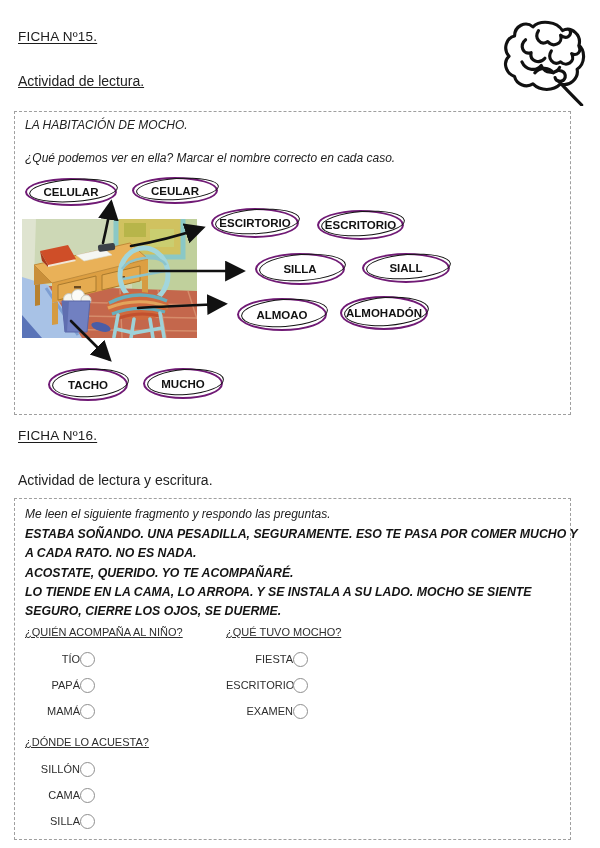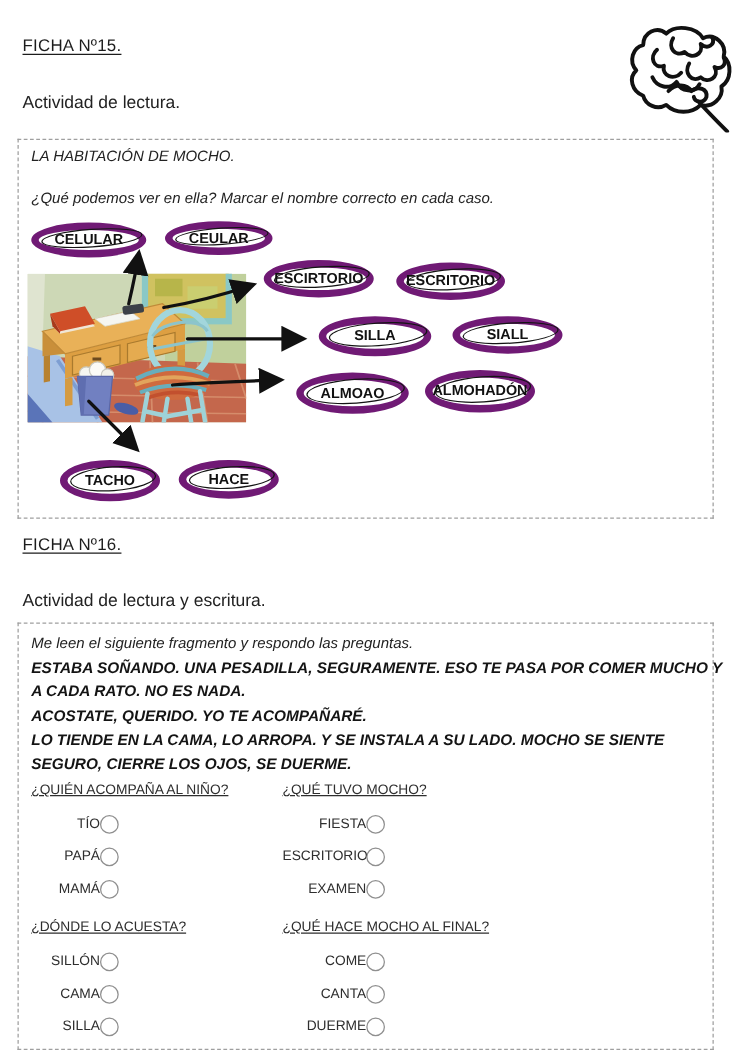--- a/index.html
+++ b/index.html
@@ -16,21 +16,21 @@
   .activity-subtitle { position:absolute; left:18px; font-size:14px; color:#222; }
 
   .dash-box { position:absolute; left:14px; width:555px; border:1px dashed #9f9f9f; background:#fff; }
   .box1 { top:111px; height:302px; }
   .box2 { top:498px; height:340px; }
 
   .it-line { position:absolute; font-style:italic; font-size:12px; color:#222; white-space:nowrap; }
 
   
   .oval {
-    position:absolute; border:6px solid #701a75; border-radius:50%;
+    position:absolute; border:2px solid #701a75; border-radius:50%;
     display:flex; align-items:center; justify-content:center;
     font-weight:bold; font-size:11.5px; color:#111; background:transparent;
     box-sizing:border-box; cursor:pointer;
   }
   .oval::before {
     content:""; position:absolute; top:-1px; left:2px; right:-3px; bottom:2px;
     border:1.5px solid #141414; border-radius:50%; transform:rotate(-4deg);
     pointer-events:none;
   }
   .oval span { position:relative; z-index:1; }
@@ -68,21 +68,21 @@
       <path d="M38 14 C30 7 18 13 18 24 C9 26 5 38 12 46 C5 52 8 64 18 68 C20 76 30 81 38 76 C46 84 60 84 68 76 C78 79 88 70 86 60 C95 54 95 40 88 34 C91 23 80 13 70 18 C64 8 46 6 38 14 Z"></path>
       <path d="M30 28 C23 34 27 45 36 42 C34 51 45 55 51 48"></path>
       <path d="M44 18 C39 26 46 35 54 30 C60 37 71 32 68 23 C74 28 81 24 78 17"></path>
       <path d="M58 40 C53 48 60 57 68 52 C74 58 85 52 80 43 C86 46 91 41 88 35"></path>
       <path d="M26 52 C30 61 41 63 47 56 C51 65 63 66 67 58"></path>
       <path d="M40 64 C46 57 56 58 60 64 C66 59 74 62 73 69 C71 75 63 74 62 69"></path>
       <path d="M66 73 C74 82 82 90 91 99"></path>
     </g>
   </svg>
 
-  <div class="activity-subtitle" style="top:73px;">Actividad de lectura.</div>
+  <div class="activity-subtitle" style="top:73px;text-decoration:underline;">Actividad de lectura.</div>
 
   <div class="dash-box box1"></div>
 
   <div class="it-line" style="left:25px; top:118px;">LA HABITACIÓN DE MOCHO.</div>
   <div class="it-line" style="left:25px; top:151px;">¿Qué podemos ver en ella? Marcar el nombre correcto en cada caso.</div>
 
   <svg class="room" viewBox="0 0 175 119">
 
     <rect x="0" y="0" width="175" height="119" fill="#cdd8b6"></rect>
     <rect x="110" y="0" width="65" height="80" fill="#c0d09c"></rect>
@@ -185,21 +185,21 @@
   <div class="oval" style="left:237px; top:298px; width:90px; height:33px;">
       <span>ALMOAO</span>
     </div>
   <div class="oval" style="left:340px; top:296px; width:88px; height:34px;">
       <span>ALMOHADÓN</span>
     </div>
   <div class="oval" style="left:48px;  top:368px; width:80px; height:33px;">
       <span>TACHO</span>
     </div>
   <div class="oval" style="left:143px; top:368px; width:80px; height:31px;">
-      <span>HACE</span>
+      <span>MUCHO</span>
     </div>
 
   <svg class="arrows-layer" width="600" height="848" viewBox="0 0 600 848">
     <defs>
       <marker id="ah" markerWidth="9" markerHeight="9" refX="6.5" refY="4" orient="auto">
         <path d="M0,0 L8,4 L0,8 Z" fill="#111"></path>
       </marker>
     </defs>
     <g fill="none" stroke="#111" stroke-width="2.6" stroke-linecap="round">
       <path d="M103,243 C106,230 109,216 111,203" marker-end="url(#ah)"></path>
@@ -266,29 +266,14 @@
     <div class="opt-row">
       <span class="opt-label">CAMA</span>
       <span class="answer-circle"></span>
     </div>
     <div class="opt-row">
       <span class="opt-label">SILLA</span>
       <span class="answer-circle"></span>
     </div>
   </div>
 
-  <div class="q-block q-col2" style="left:226px; top:736px;">
-    <p class="q-title">¿QUÉ HACE MOCHO AL FINAL?</p>
-    <div class="opt-row">
-      <span class="opt-label">COME</span>
-      <span class="answer-circle"></span>
-    </div>
-    <div class="opt-row">
-      <span class="opt-label">CANTA</span>
-      <span class="answer-circle"></span>
-    </div>
-    <div class="opt-row">
-      <span class="opt-label">DUERME</span>
-      <span class="answer-circle"></span>
-    </div>
-  </div>
 
 </div>
 
 </body></html>

